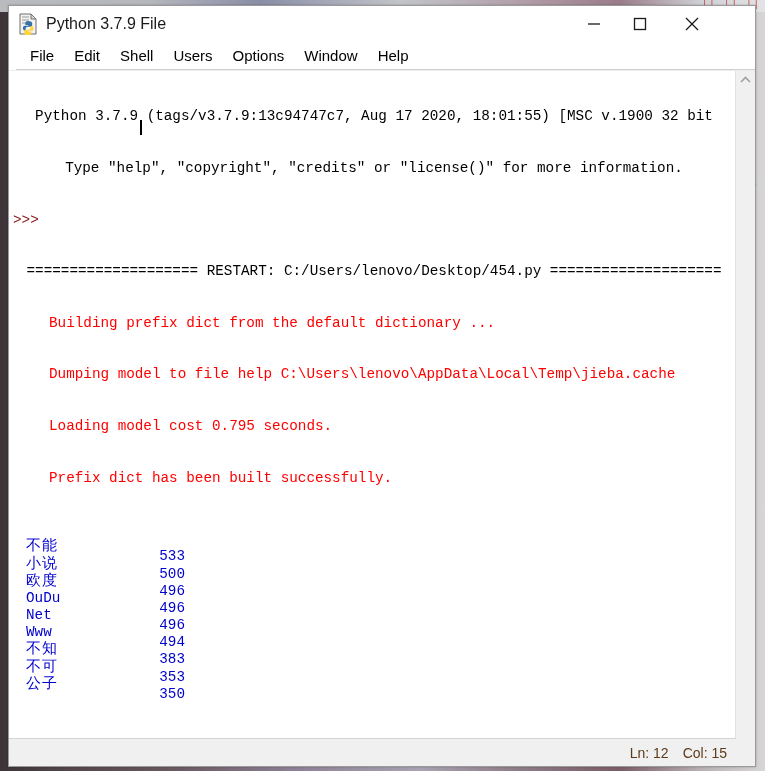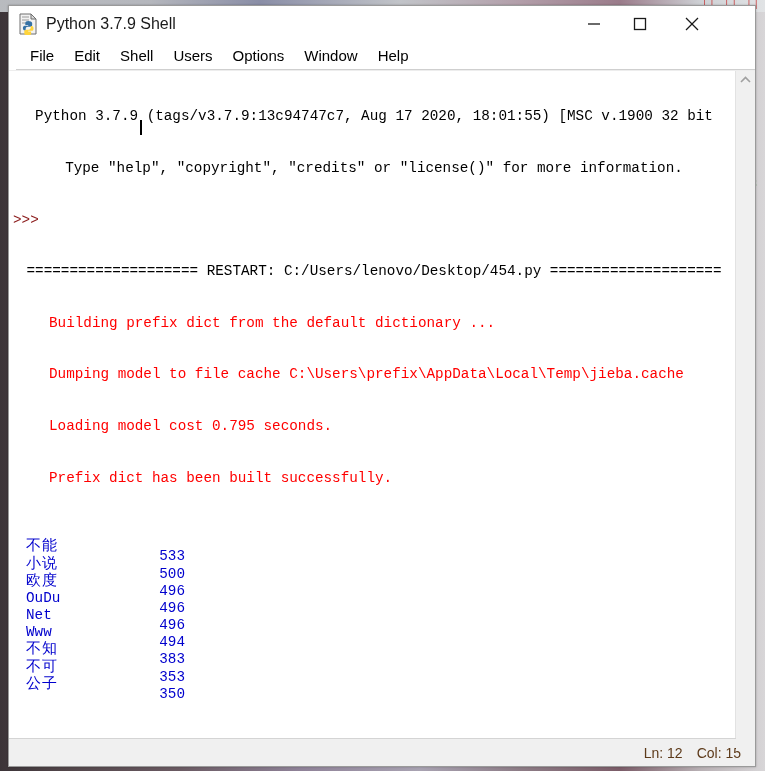--- a/index.html
+++ b/index.html
@@ -169,21 +169,21 @@
     position: absolute; left: 0; right: 0; top: 18px; height: 660px;
     background: #f0f0f0;
   }
 
   
   #statusbar {
     flex: 0 0 27px; height: 27px;
     background: #f0f0f0;
     border-top: 1px solid #d4d4d4;
     display: flex; align-items: center; justify-content: flex-end;
-    padding-right: 14px;
+    padding-right: 28px;
   }
   #statusbar .stat {
     font-size: 14px; color: #5d3a1a;
     font-family: "Liberation Sans", sans-serif;
     margin-left: 14px;
   }
 </style>
 </head>
 <body>
 
@@ -202,21 +202,21 @@
       <svg width="22" height="22" viewBox="0 0 22 22">
         <path d="M3 1 h11 l5 5 v15 h-16 z" fill="#f2f2f2" stroke="#6f6f6f" stroke-width="1"></path>
         <path d="M14 1 l5 5 h-5 z" fill="#d8d8d8" stroke="#6f6f6f" stroke-width="1"></path>
         <path d="M5 4 h7 M5 7 h7 M5 10 h5" stroke="#9a9a9a" stroke-width="1"></path>
         <g transform="translate(6,8) scale(0.58)">
           <path d="M9 0c-3 0-5 1.3-5 3.5V7h5v1H3c-2 0-3.2 1.6-3.2 4.2C-0.2 15 1 16.5 3 16.5h1.6v-2.8c0-2 1.6-3.6 3.6-3.6h4.6c1.7 0 3-1.3 3-3V3.5C15.8 1.3 12 0 9 0z" fill="#3572A5"></path>
           <path d="M9 25c3 0 5-1.3 5-3.5V18H9v-1h6c2 0 3.2-1.6 3.2-4.2 0-2.8-1.2-4.3-3.2-4.3h-1.6v2.8c0 2-1.6 3.6-3.6 3.6H5.2c-1.7 0-3 1.3-3 3v3.6C2.2 23.7 6 25 9 25z" fill="#FFD43B"></path>
         </g>
       </svg>
     </div>
-    <div id="title-text">Python 3.7.9 Shell</div>
+    <div id="title-text">Python 3.7.9 File</div>
 
     <div class="winbtn" id="btn-min">
       <svg width="16" height="16" viewBox="0 0 16 16">
         <line x1="2" y1="8" x2="14" y2="8" stroke="#1a1a1a" stroke-width="1.3"></line>
       </svg>
     </div>
     <div class="winbtn" id="btn-max">
       <svg width="16" height="16" viewBox="0 0 16 16">
         <rect x="2.5" y="2.5" width="11" height="11" fill="none" stroke="#1a1a1a" stroke-width="1.3"></rect>
       </svg>
@@ -239,21 +239,21 @@
     <div class="menuitem">Help</div>
   </div>
 
   <div id="body-area">
     <div id="shell-text">
       <span class="ln c-black">Python 3.7.9 (tags/v3.7.9:13c94747c7, Aug 17 2020, 18:01:55) [MSC v.1900 32 bit</span>
       <span class="ln c-black">Type "help", "copyright", "credits" or "license()" for more information.</span>
       <span class="ln c-dred">&gt;&gt;&gt; </span>
       <span class="ln c-black">==================== RESTART: C:/Users/lenovo/Desktop/454.py ====================</span>
       <span class="ln c-red">Building prefix dict from the default dictionary ...</span>
-      <span class="ln c-red">Dumping model to file cache C:\Users\prefix\AppData\Local\Temp\jieba.cache</span>
+      <span class="ln c-red">Dumping model to file help C:\Users\lenovo\AppData\Local\Temp\jieba.cache</span>
       <span class="ln c-red">Loading model cost 0.795 seconds.</span>
       <span class="ln c-red">Prefix dict has been built successfully.</span>
 
       <div id="results"><div class="row"><span class="w">不能</span><span class="n" style="left: 34.4px; width: 137.6px;">533</span></div><div class="row"><span class="w">小说</span><span class="n" style="left: 34.4px; width: 137.6px;">500</span></div><div class="row"><span class="w">欧度</span><span class="n" style="left: 34.4px; width: 137.6px;">496</span></div><div class="row"><span class="w ascii">OuDu</span><span class="n" style="left: 34.4px; width: 137.6px;">496</span></div><div class="row"><span class="w ascii">Net</span><span class="n" style="left: 25.8px; width: 146.2px;">496</span></div><div class="row"><span class="w ascii">Www</span><span class="n" style="left: 25.8px; width: 146.2px;">494</span></div><div class="row"><span class="w">不知</span><span class="n" style="left: 34.4px; width: 137.6px;">383</span></div><div class="row"><span class="w">不可</span><span class="n" style="left: 34.4px; width: 137.6px;">353</span></div><div class="row"><span class="w">公子</span><span class="n" style="left: 34.4px; width: 137.6px;">350</span></div></div>
 
       
 
       <div id="caret"></div>
     </div>
 

